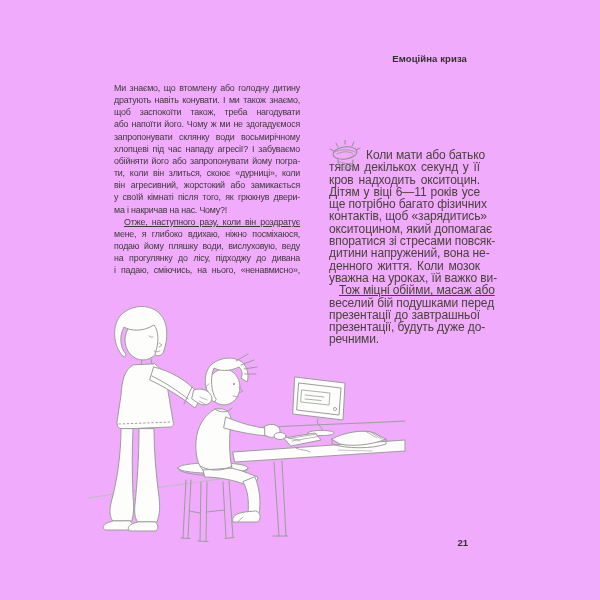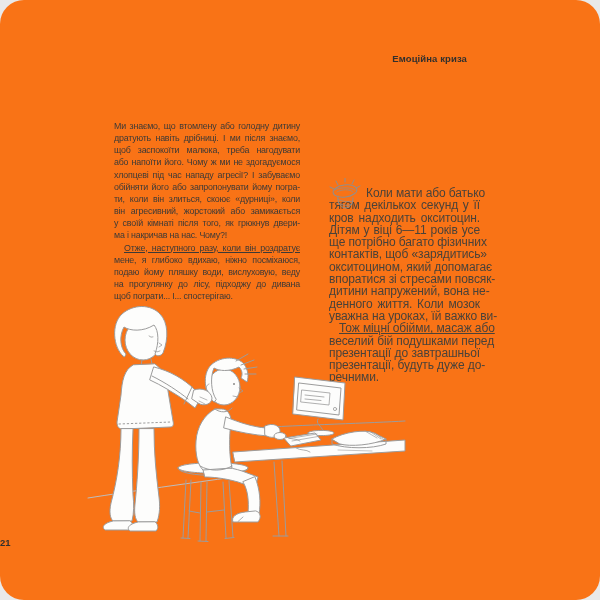--- a/index.html
+++ b/index.html
@@ -1,73 +1,74 @@
 <!DOCTYPE html>
 <html><head>
 <meta charset="utf-8">
 <style>
   html,body { margin:0; padding:0; background:#e9e9e9; }
   .page {
     position:relative; width:600px; height:600px; margin:0 auto;
-    background:#f97316; overflow:hidden;
-    font-family:"Liberation Sans", sans-serif; color:#3d3a37;border-radius:24px;
+    background:#f0abfc; overflow:hidden;
+    font-family:"Liberation Sans", sans-serif; color:#3d3a37;
   }
   .running-head {
     position:absolute; top:53px; left:0; right:133px;
     text-align:right; font-size:9.5px; font-weight:bold;
     color:#33302d; letter-spacing:0.1px;
   }
-  .col { position:absolute;margin-top:38px; }
+  .col { position:absolute; }
   .col-left {
     left:114px; top:82px; width:186px;
     font-size:8.9px; line-height:12.15px; letter-spacing:-0.2px;
   }
   .col-right {
     left:329px; top:149px; width:151px;
     font-size:12px; line-height:12.3px; letter-spacing:-0.1px;
     color:#4a4239;
   }
   .jline { text-align:justify; text-align-last:justify; white-space:nowrap; }
   .jline.last { text-align-last:left; }
   .jline.indent { padding-left:10px;text-decoration:underline; }
   .jline.wrap { padding-left:37px; }
   .bulb { position:absolute; left:-1px; top:-9px; width:36px; height:34px; }
   .illus { position:absolute; left:72px; top:305px; width:335px; height:245px; }
   .pagenum {
     position:absolute; top:537px; left:0; right:132px;
-    font-size:9.5px; font-weight:bold; color:#33302d;
+    text-align:right; font-size:9.5px; font-weight:bold; color:#33302d;
   }
   .wf { fill:#fdfdfc; }
 </style>
 </head>
 <body>
 
 <div class="page">
 
   <div class="running-head">Емоційна криза</div>
 
   <div class="col col-left">
     <div class="para">
         <div class="jline">Ми знаємо, що втомлену або голодну дитину</div>
-        <div class="jline">дратують навіть дрібниці. І ми після знаємо,</div>
-        <div class="jline">щоб заспокоїти малюка, треба нагодувати</div>
+        <div class="jline">дратують навіть конувати. І ми також знаємо,</div>
+        <div class="jline">щоб заспокоїти також, треба нагодувати</div>
         <div class="jline">або напоїти його. Чому ж ми не здогадуємося</div>
+        <div class="jline">запропонувати склянку води восьмирічному</div>
         <div class="jline">хлопцеві під час нападу агресії? І забуваємо</div>
         <div class="jline">обійняти його або запропонувати йому погра-</div>
         <div class="jline">ти, коли він злиться, скоює «дурниці», коли</div>
         <div class="jline">він агресивний, жорстокий або замикається</div>
         <div class="jline">у своїй кімнаті після того, як грюкнув двери-</div>
         <div class="jline last">ма і накричав на нас. Чому?!</div>
       </div>
     <div class="para">
         <div class="jline indent">Отже, наступного разу, коли він роздратує</div>
         <div class="jline">мене, я глибоко вдихаю, ніжно посміхаюся,</div>
         <div class="jline">подаю йому пляшку води, вислуховую, веду</div>
         <div class="jline">на прогулянку до лісу, підходжу до дивана</div>
-        <div class="jline last">щоб пограти... І... спостерігаю.</div>
+        <div class="jline">і падаю, сміючись, на нього, «ненавмисно»,</div>
       </div>
   </div>
 
   <div class="col col-right">
     <span class="bulb">
       <svg viewBox="0 0 36 34" width="36" height="34">
         <g fill="none" stroke="#8f8f8f" stroke-width="1" stroke-linecap="round">
           <path d="M 2,9 L 6,11 M 8,3 L 10,7 M 17,0 L 17,4 M 26,2 L 24,6 M 32,8 L 28,10"></path>
           <ellipse cx="17" cy="13" rx="12" ry="6" transform="rotate(-8 17 13)"></ellipse>
           <path d="M 7,12 C 11,9 23,9 27,12 M 9,14 C 14,11 22,11 25,14" stroke-width="0.7"></path>

